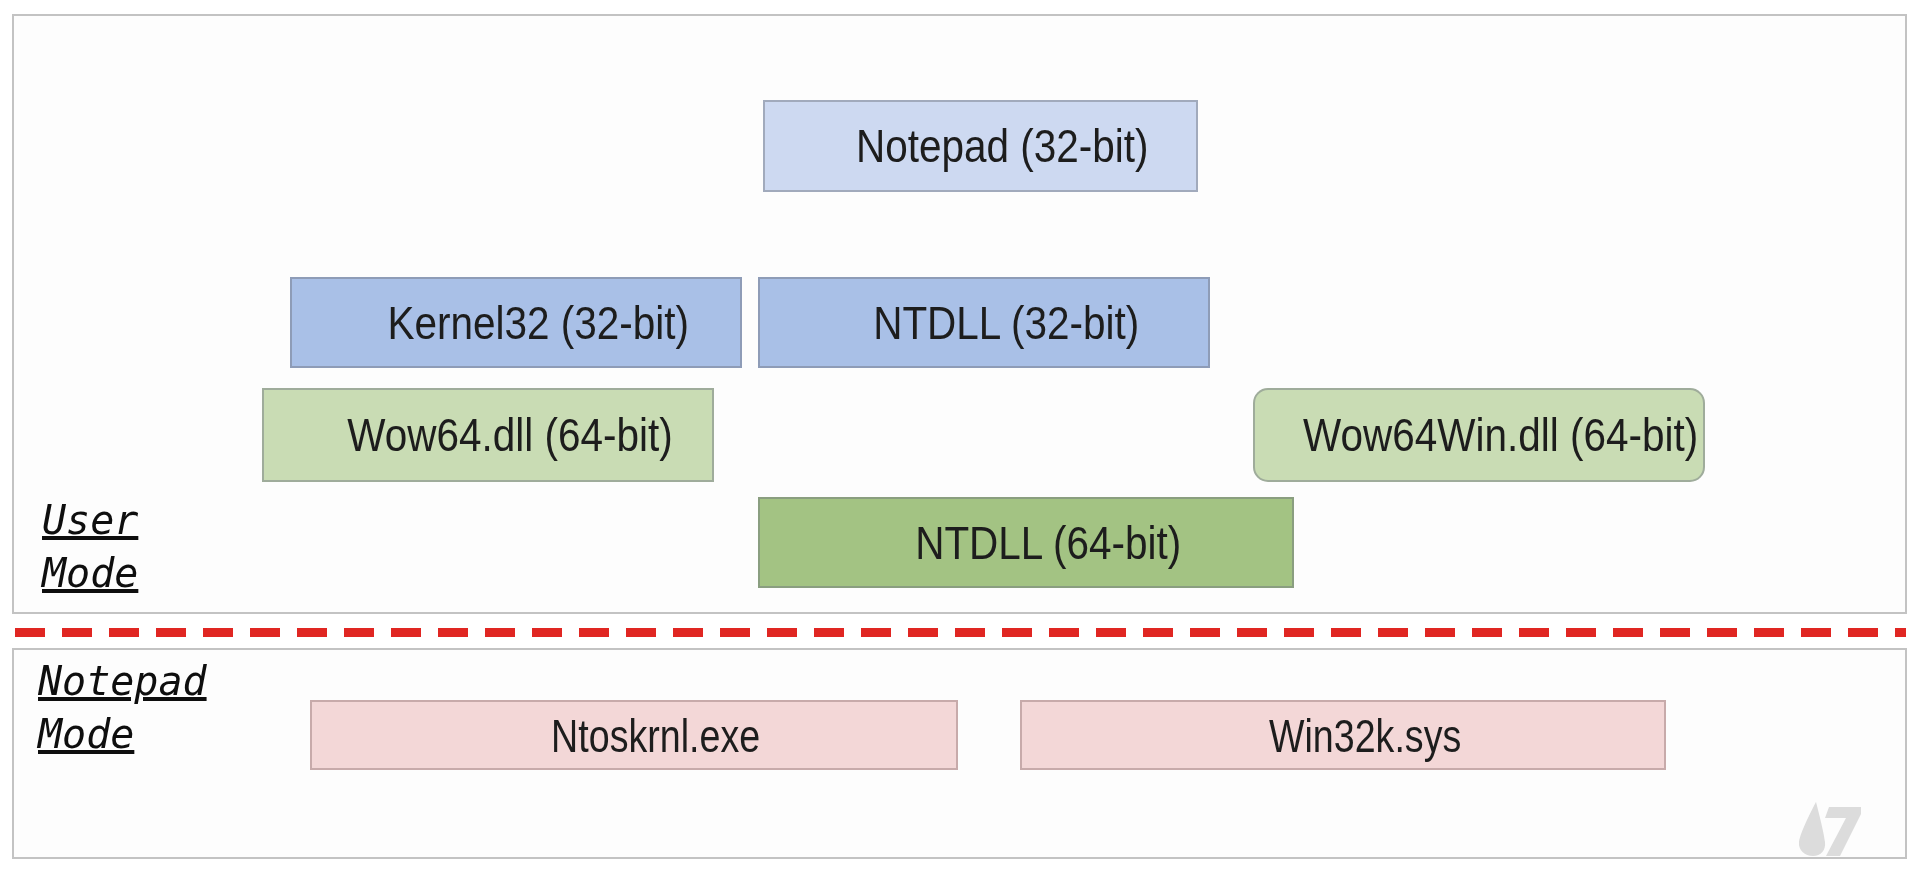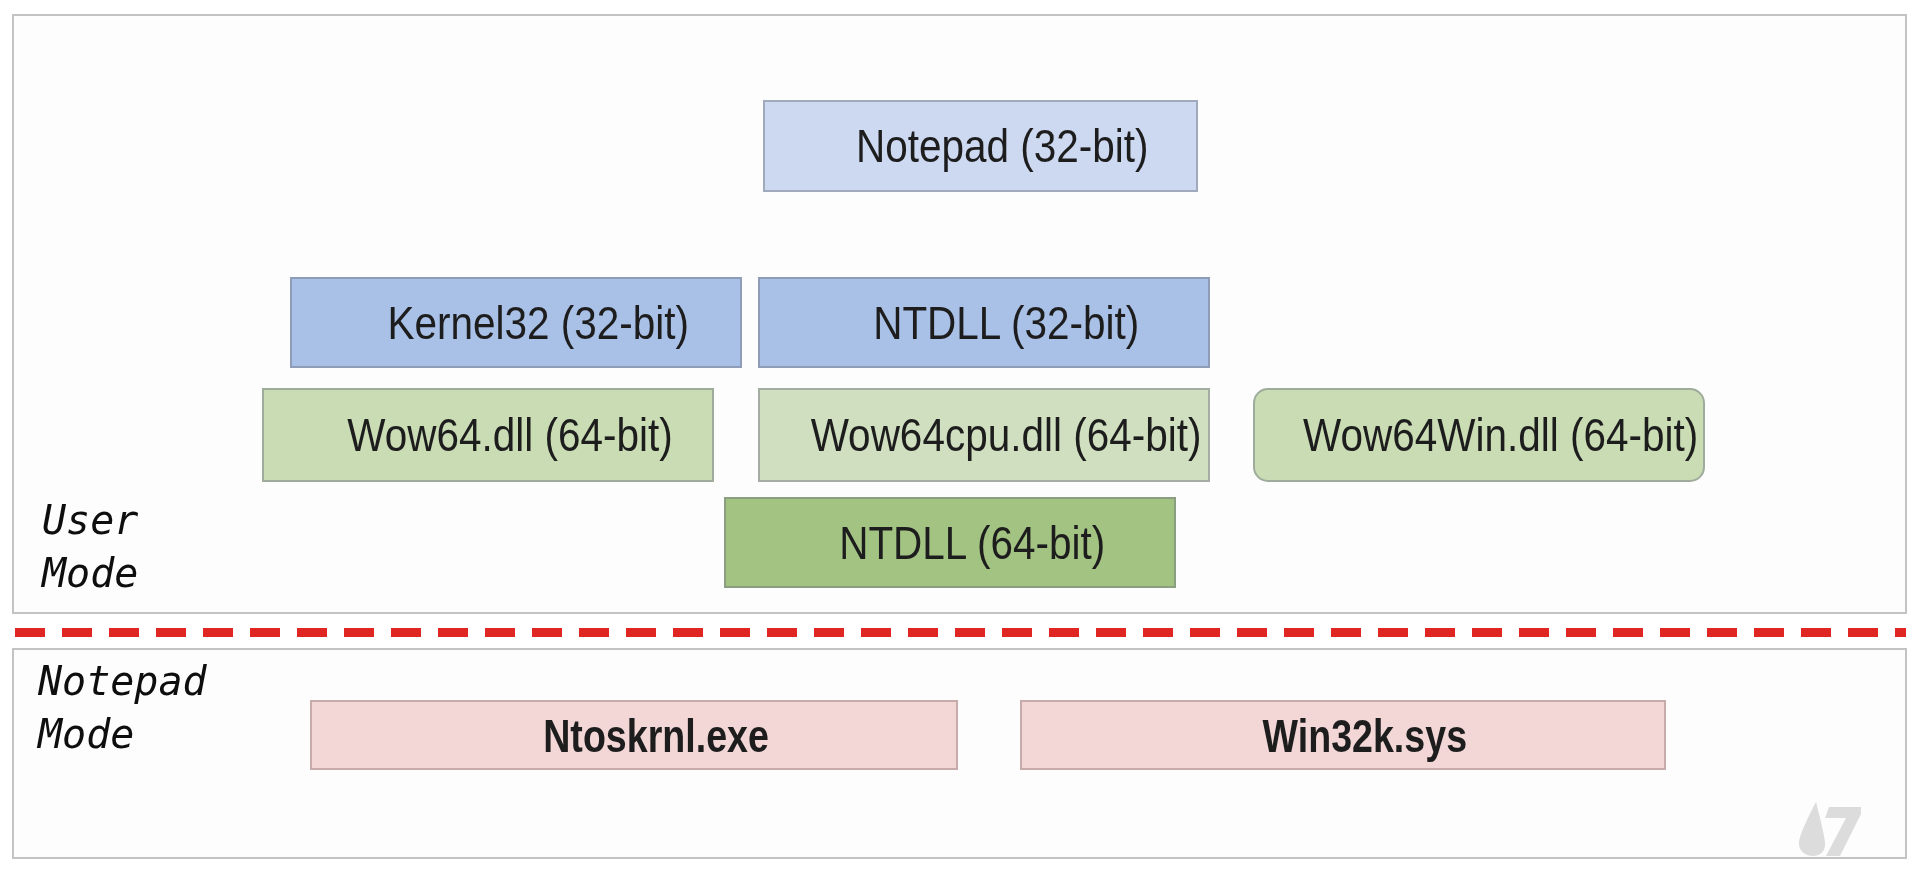--- a/index.html
+++ b/index.html
@@ -20,38 +20,38 @@
     background:repeating-linear-gradient(90deg, var(--divider) 0 30px, transparent 30px 47px);
   }
 
   .box {
     position:absolute; box-sizing:border-box;
     display:flex; align-items:center; justify-content:center;
     border:2px solid rgba(108,114,124,0.45);
     font-size:46px; color:#1d1d1d; white-space:nowrap;padding-left:44px;
   }
   .box .box-label { transform:scaleX(0.88); }
-  .kbox { border-color:rgba(155,125,125,0.5);font-weight:bold; }
+  .kbox { border-color:rgba(155,125,125,0.5); }
   .kbox .box-label { font-size:47px; transform:scaleX(0.80); }
 
   #box-notepad  { left:763px;  top:100px; width:435px; height:92px; background:var(--process-box); }
   #box-kernel32 { left:262px;  top:277px; width:452px; height:91px; background:var(--dll32-box);margin-left:28px; }
   #box-ntdll32  { left:758px;  top:277px; width:452px; height:91px; background:var(--dll32-box); }
   #box-user32   { left:1253px; top:277px; width:452px; height:91px; background:var(--dll32-box); }
   #box-wow64    { left:262px;  top:388px; width:452px; height:94px; background:var(--wow64-box); }
   #box-wow64cpu { left:758px;  top:388px; width:452px; height:94px; background:var(--wow64cpu-box); }
   #box-wow64win { left:1253px; top:388px; width:452px; height:94px; background:var(--wow64-box);border-radius:15px; }
-  #box-ntdll64  { left:724px;  top:497px; width:452px; height:91px; background:var(--ntdll64-box); }
+  #box-ntdll64  { left:758px;  top:497px; width:536px; height:91px; background:var(--ntdll64-box); }
   #box-ntoskrnl { left:310px;  top:700px; width:648px; height:70px; background:var(--kernel-box); }
   #box-win32k   { left:1020px; top:700px; width:646px; height:70px; background:var(--kernel-box); }
 
   .mode-label {
     position:absolute;
     font-family:"DejaVu Sans Mono", monospace; font-style:italic;
-    font-size:40px; line-height:1.33; color:#0e0e0e;
+    font-size:40px; line-height:1.33; color:#0e0e0e;text-decoration:underline;
   }
   #user-mode-label   { left:42px; top:494px; }
   #kernel-mode-label { left:38px; top:655px; }
 
   .watermark {
     position:absolute; left:1795px; top:801px; width:68px; height:56px;
     color:var(--watermark);
   }
   .watermark svg { width:100%; height:100%; display:block; }
 </style>
@@ -82,23 +82,20 @@
   <div class="box" id="box-kernel32">
     <span class="box-label">Kernel32 (32-bit)</span>
   </div>
   <div class="box" id="box-ntdll32">
     <span class="box-label">NTDLL (32-bit)</span>
   </div>
 
   <div class="box" id="box-wow64">
     <span class="box-label">Wow64.dll (64-bit)</span>
   </div>
-  <div class="box" id="box-wow64cpu">
-    <span class="box-label">Wow64cpu.dll (64-bit)</span>
-  </div>
   <div class="box" id="box-wow64win">
     <span class="box-label">Wow64Win.dll (64-bit)</span>
   </div>
 
   <div class="box" id="box-ntdll64">
     <span class="box-label">NTDLL (64-bit)</span>
   </div>
 
   <div class="box kbox" id="box-ntoskrnl">
     <span class="box-label">Ntoskrnl.exe</span>

